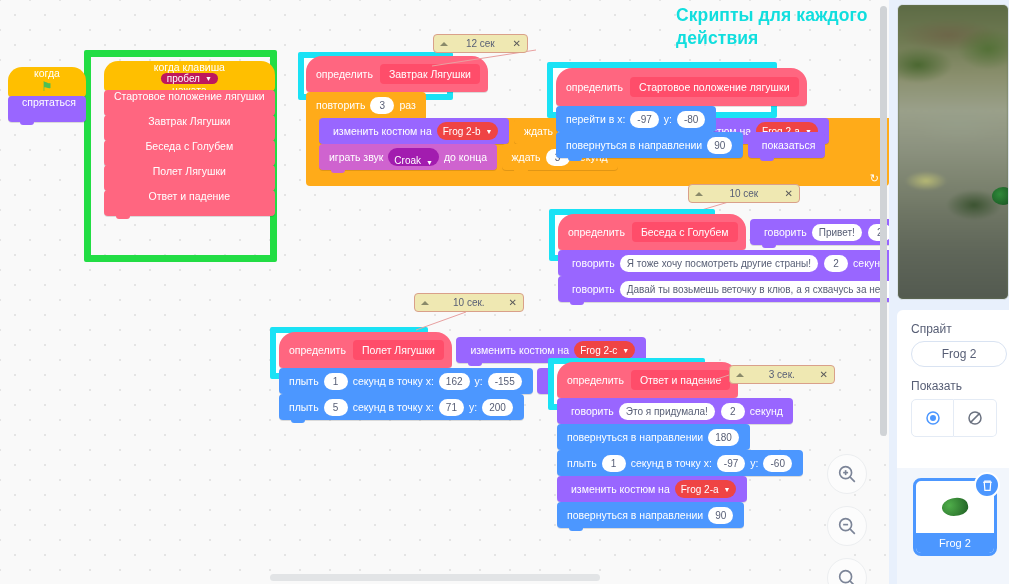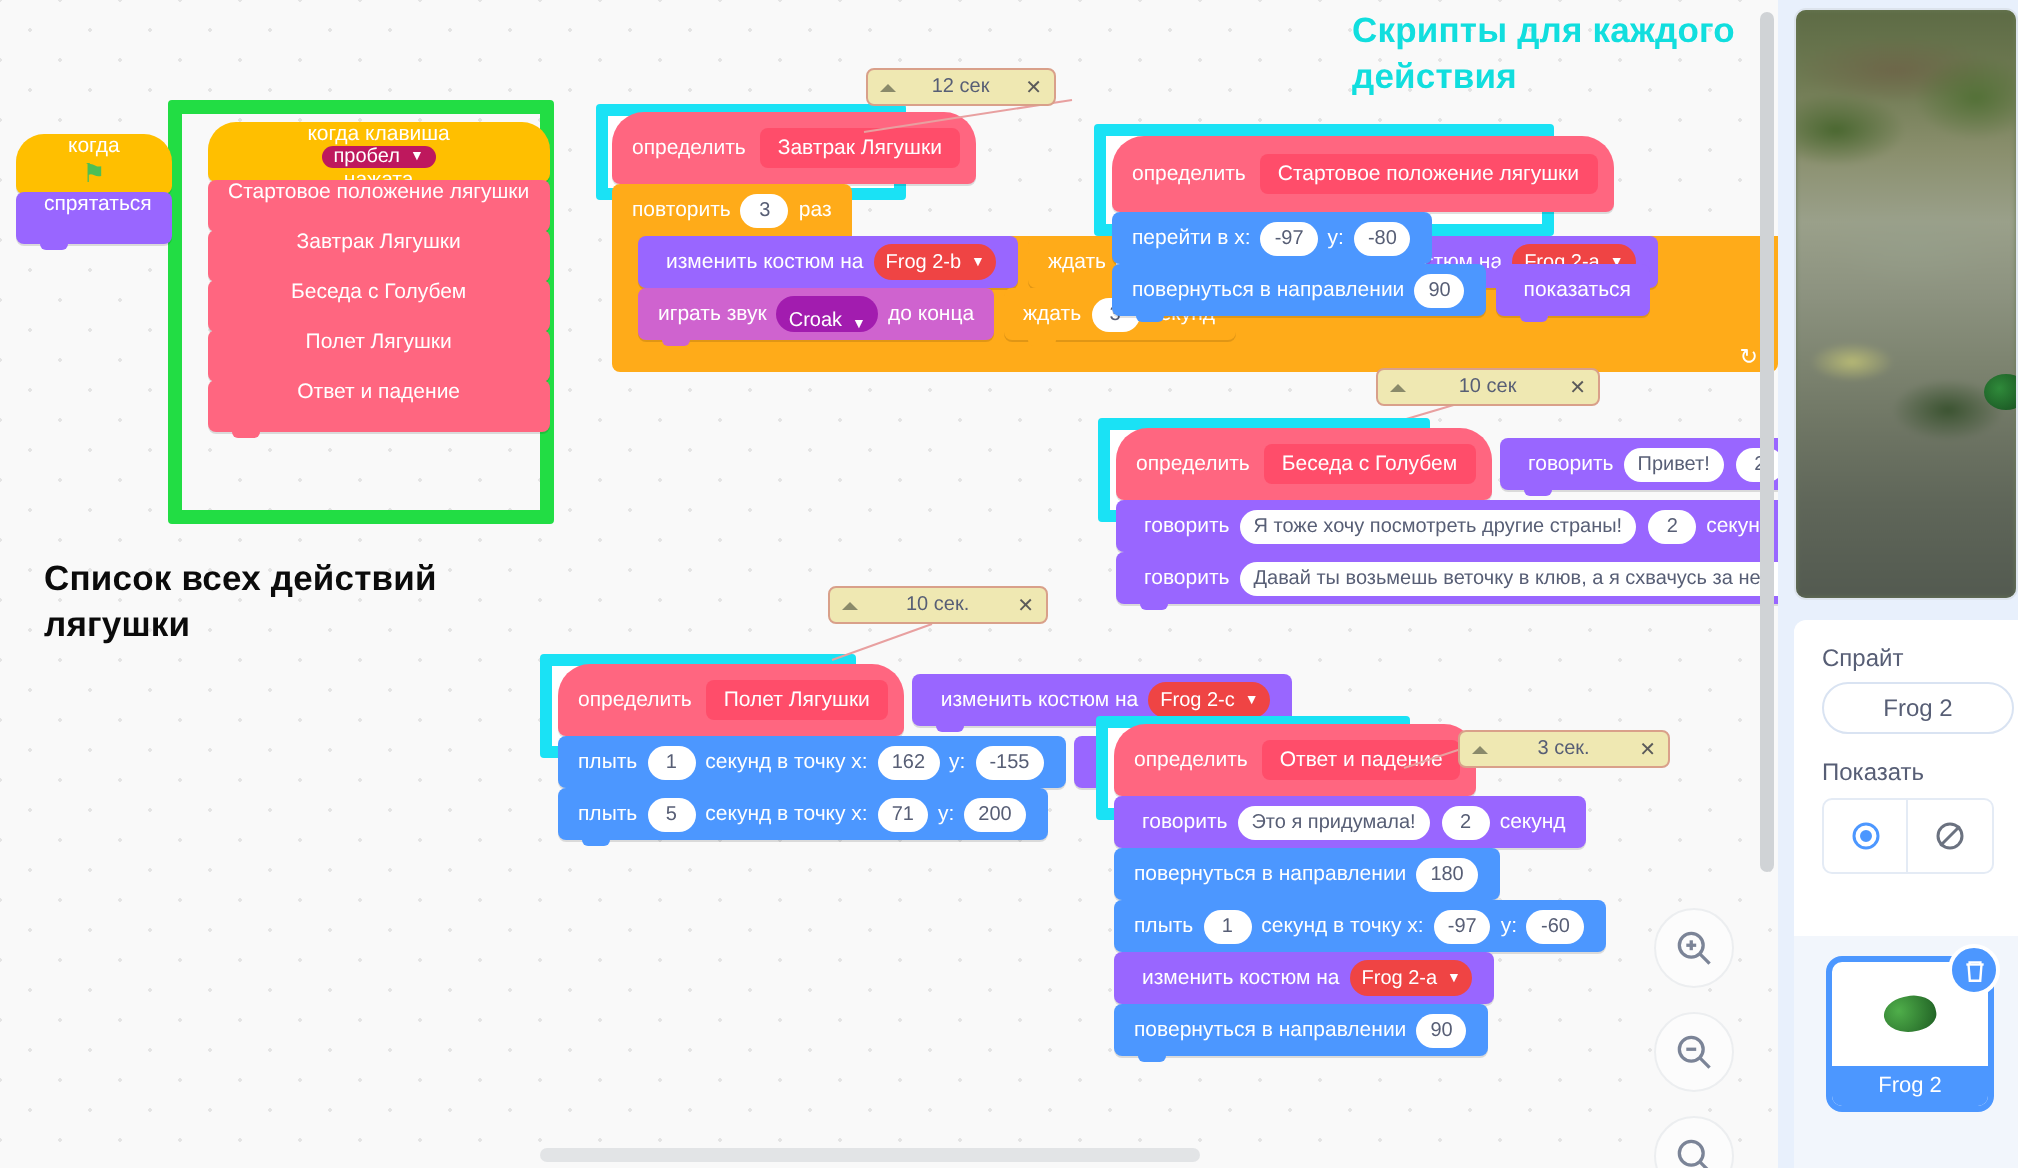--- a/index.html
+++ b/index.html
@@ -257,21 +257,20 @@
         <span class="lbl">Беседа с Голубем</span>
       </div>
       <div class="blk c-custom">
         <span class="lbl">Полет Лягушки</span>
       </div>
       <div class="blk c-custom">
         <span class="lbl">Ответ и падение</span>
       </div>
     </div>
 
-    <div class="caption-dark" style="left:22px; top:278px; width:230px;">Список всех действий лягушки</div>
 
     <div class="hl-cyan" style="left:298px; top:52px; width:155px; height:48px;"></div>
 
     <div style="position:absolute; left:306px; top:56px;">
       <div class="blk c-custom hat" style="height:36px; border-radius:16px 16px 4px 4px;">
         <span class="lbl">определить</span>
         <span class="proto">Завтрак Лягушки</span>
       </div>
       <div class="cblock">
         <div class="blk c-control cblock-head">

